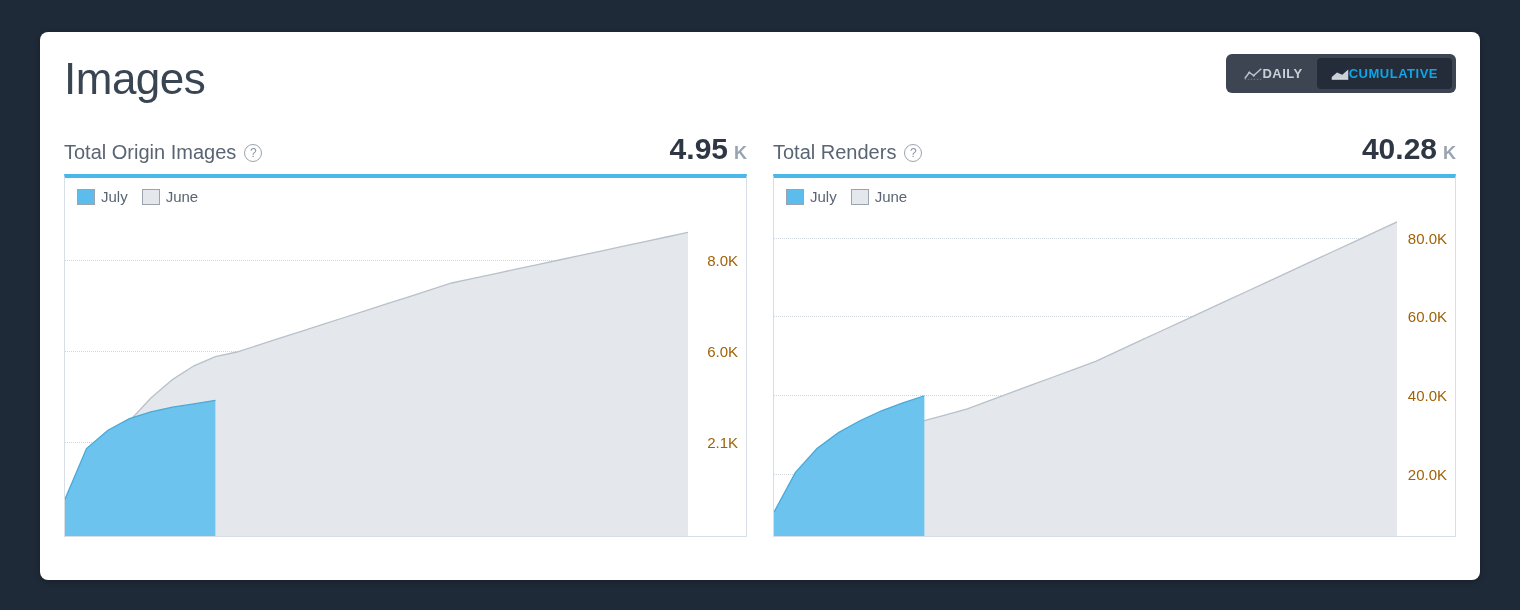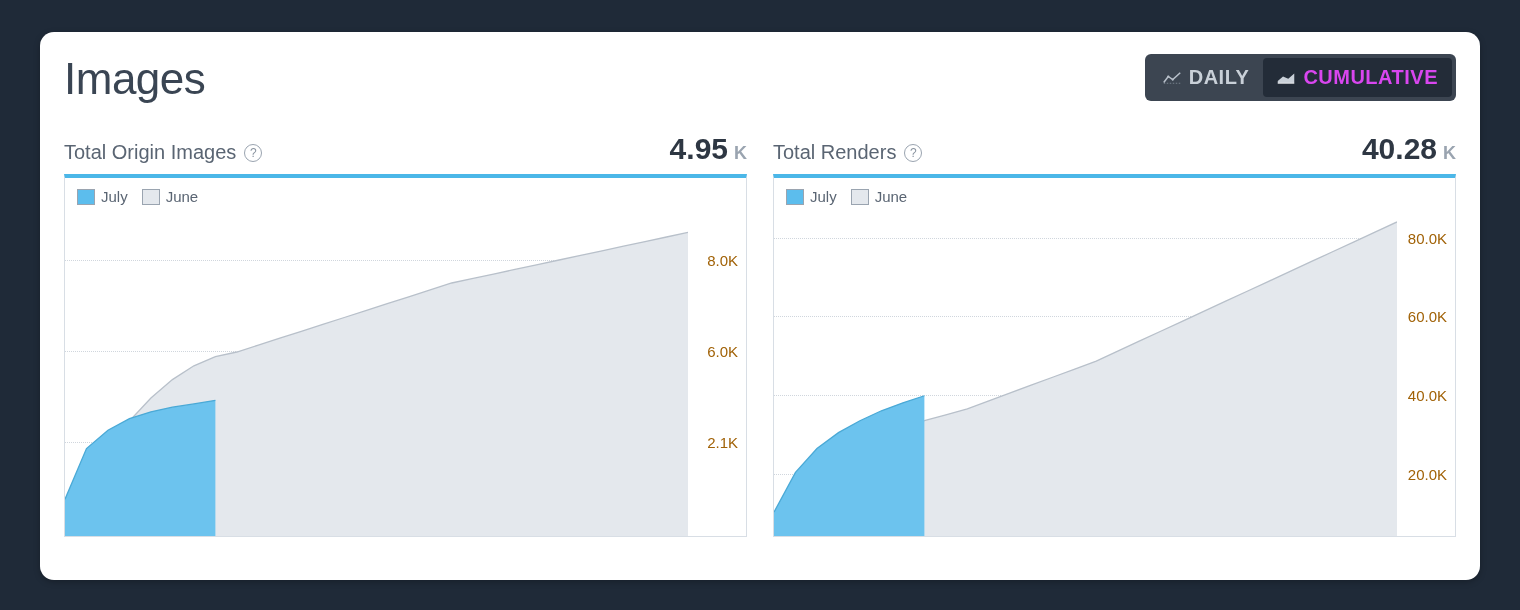--- a/index.html
+++ b/index.html
@@ -6,21 +6,21 @@
   body {
     background: #1f2a38;
     font-family: -apple-system, BlinkMacSystemFont, "Segoe UI", Helvetica, Arial, sans-serif;
     width: 1520px;
     height: 610px;
     overflow: hidden;
     padding: 32px 40px 0 40px;
   }
   .panel {
     background: #ffffff;
-    border-radius: 14px;
+    border-radius: 8px;
     padding: 22px 24px 24px 24px;
     height: 548px;
     box-shadow: 0 2px 6px rgba(0,0,0,.25);
   }
   .panel-header {
     display: flex;
     justify-content: space-between;
     align-items: flex-start;
     margin-bottom: 28px;
   }
@@ -33,34 +33,34 @@
   .view-toggle {
     display: flex;
     background: #3c4551;
     border-radius: 6px;
     padding: 4px;
     gap: 0;
   }
   .view-toggle button {
     display: flex;
     align-items: center;
-    gap: 8px;
+    gap: 0;
     border: none;
     background: transparent;
     color: #c9d0d8;
-    font-size: 20px;
+    font-size: 13px;
     font-weight: 600;
     letter-spacing: 0.5px;
     padding: 8px 14px;
     border-radius: 4px;
     cursor: pointer;
   }
   .view-toggle button.active {
     background: #232c38;
-    color: #d946ef;
+    color: #0ea5e9;
   }
   .view-toggle svg { width: 18px; height: 14px; }
 
   .charts-row {
     display: flex;
     gap: 26px;
   }
   .chart-card {
     flex: 1 1 0;
     display: flex;

